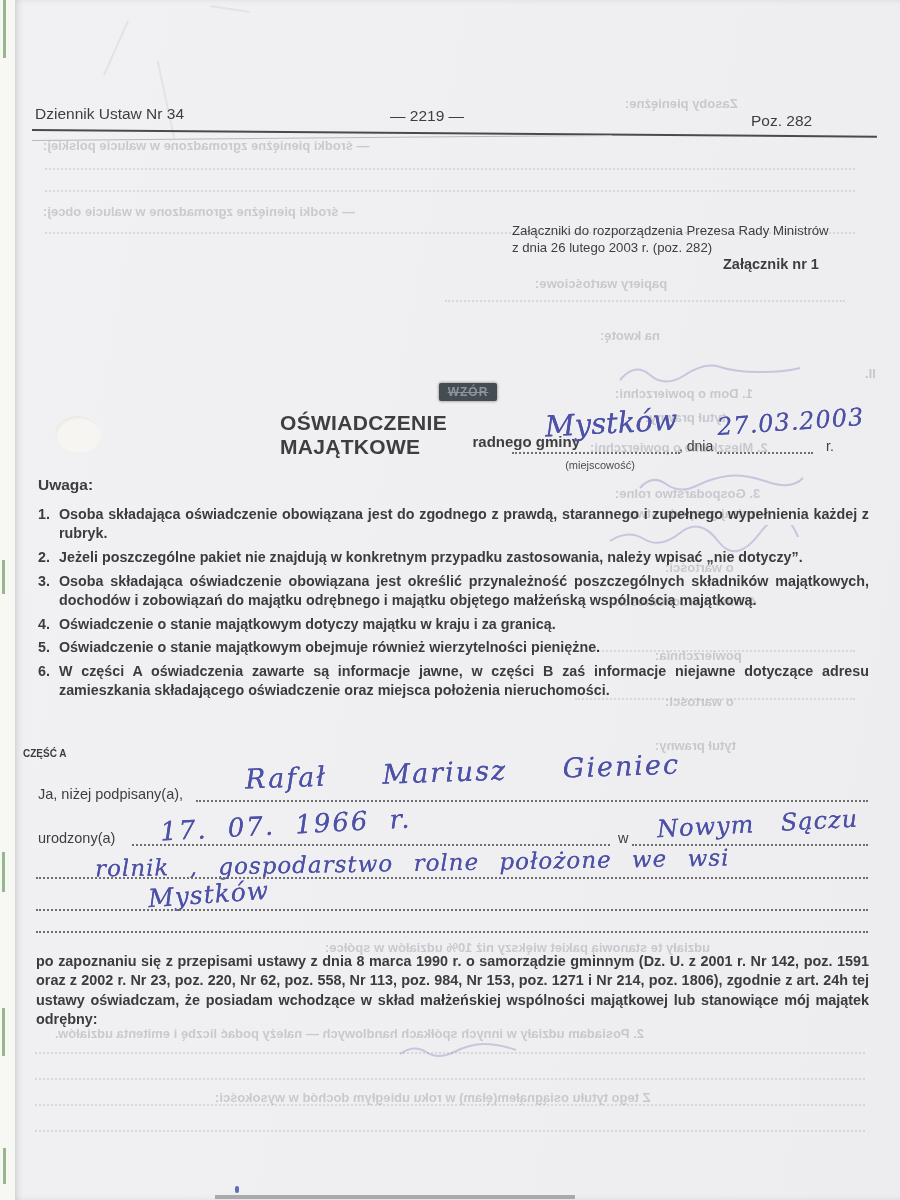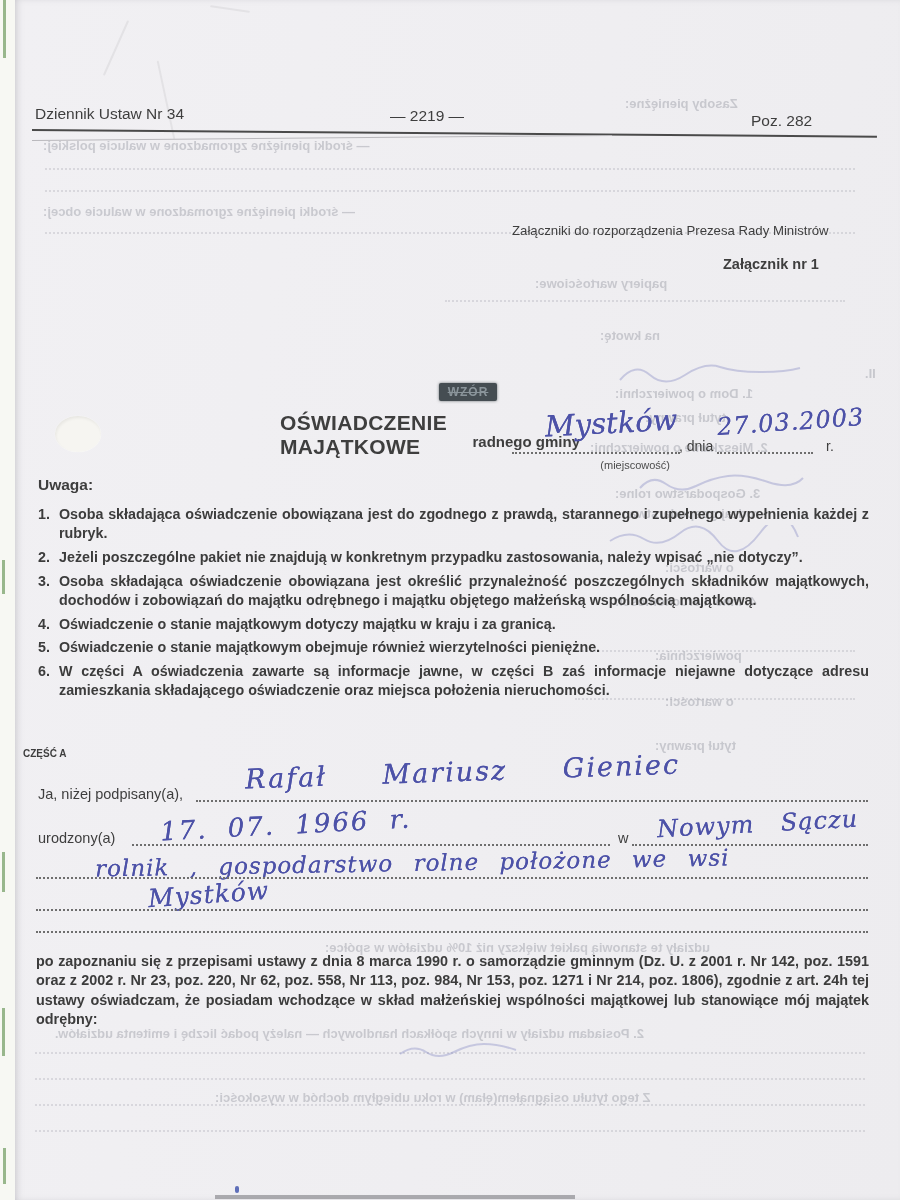--- a/index.html
+++ b/index.html
@@ -10,21 +10,21 @@
   .green-dash{position:absolute;width:3px;background:#7fa672;opacity:.8;}
   .page{position:absolute;left:15px;top:0;width:885px;height:1200px;
         background:linear-gradient(100deg,#f1f0f3 0%,#efeef1 55%,#edecef 100%);
         box-shadow:inset 4px 0 8px -4px rgba(90,90,100,.35);}
   .abs{position:absolute;}
   .print{color:#3e3e3e;}
   .b{font-weight:bold;}
   .dotline{position:absolute;height:0;border-bottom:2px dotted #6e6e6e;}
   .hw{position:absolute;font-family:"DejaVu Serif",serif;font-style:italic;
       color:#4d52a8;white-space:nowrap;text-shadow:0 0 .6px #4d52a8;}
-  .caption{position:absolute;font-size:11.5px;color:#4c4c4c;text-align:right;}
+  .caption{position:absolute;font-size:11.5px;color:#4c4c4c;text-align:center;}
   .rule{position:absolute;background:#4a4a4a;height:2px;transform-origin:left top;}
   .rule-faint{position:absolute;background:#b9b8bc;height:1px;transform-origin:left top;}
   .wzor{position:absolute;left:424px;top:383px;width:58px;height:18px;background:#454d52;
         color:#8a949a;font-weight:bold;font-size:12px;text-align:center;line-height:18px;
         letter-spacing:1px;text-decoration:line-through;border-radius:2px;
         box-shadow:0 0 3px rgba(60,70,75,.75);}
   .uwaga-list{position:absolute;left:38px;top:505px;width:831px;}
   .uwaga-item{display:flex;margin-bottom:4.5px;font-weight:bold;font-size:14.3px;
               line-height:19.2px;color:#3c3c3c;}
   .uwaga-num{flex:0 0 21px;}
@@ -111,20 +111,21 @@
     <div class="blue-dot"></div>
 
     <div class="abs print" style="left:20px;top:105px;font-size:15.5px">Dziennik Ustaw Nr 34</div>
     <div class="abs print" style="left:375px;top:107px;font-size:15.5px">— 2219 —</div>
     <div class="abs print" style="left:736px;top:112px;font-size:15.5px">Poz. 282</div>
     <div class="rule" style="left:17px;top:129px;width:845px;transform:rotate(0.45deg)"></div>
     <div class="rule-faint" style="left:17px;top:140px;width:580px;transform:rotate(-0.5deg)"></div>
 
     <div class="abs print" style="left:497px;top:222px;font-size:13.2px;line-height:17px">
       <div>Załączniki do rozporządzenia Prezesa Rady Ministrów</div>
+      <div>z dnia 26 lutego 2003 r. (poz. 282)</div>
     </div>
     <div class="abs print b" style="left:708px;top:256px;font-size:14.5px">Załącznik nr 1</div>
 
     <div class="wzor">WZÓR</div>
 
     <div class="abs print b" style="left:265px;top:411px;width:300px;text-align:left;font-size:21px;letter-spacing:.3px">OŚWIADCZENIE MAJĄTKOWE</div>
     <div class="abs print b" style="left:265px;top:433px;width:300px;text-align:right;font-size:15px">radnego gminy</div>
 
     <div class="hw" style="left:530px;top:406px;font-size:29px;transform:rotate(-3deg)">Mystków</div>
     <div class="dotline" style="left:497px;top:452px;width:168px"></div>

